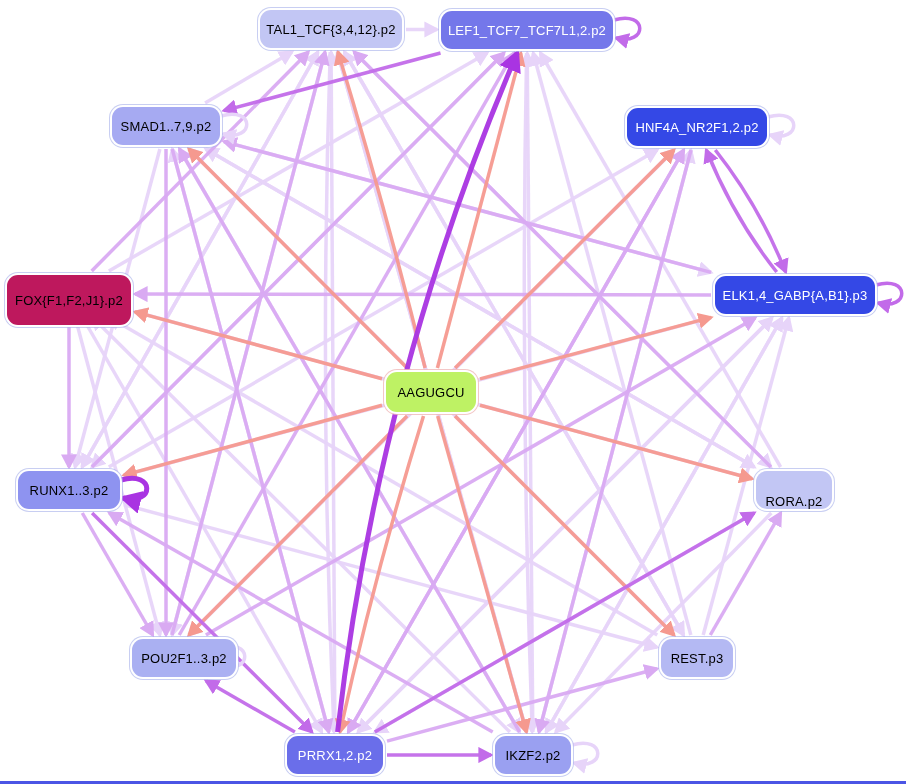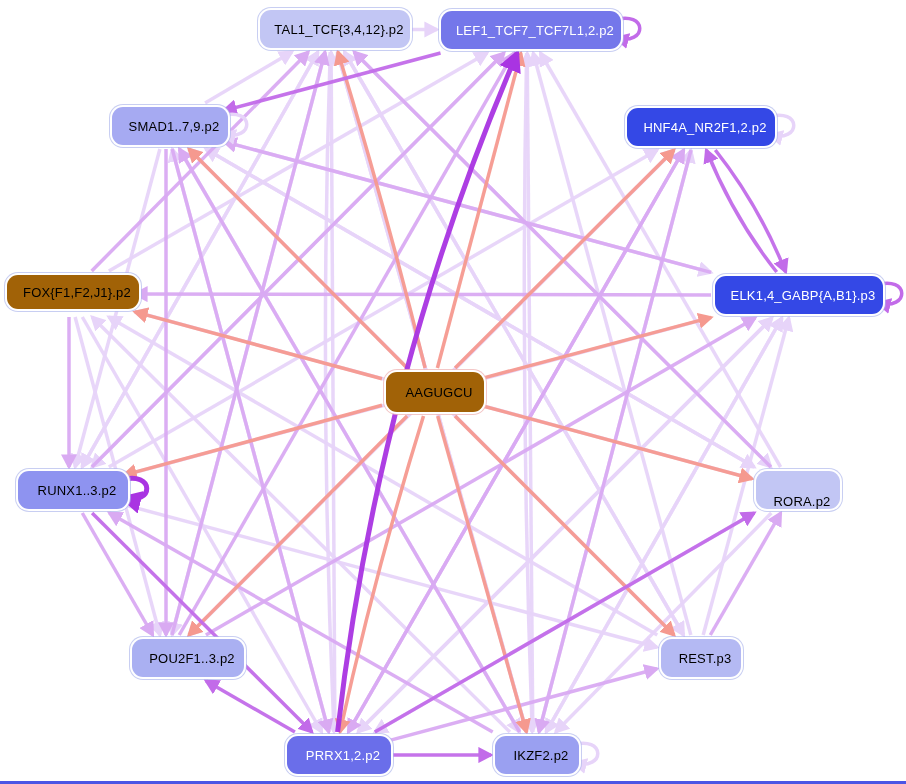--- a/index.html
+++ b/index.html
@@ -5,21 +5,21 @@
   html,body{margin:0;padding:0;background:#ffffff;}
   #network-canvas{
     position:relative;width:906px;height:784px;background:#ffffff;
     overflow:hidden;font-family:"Liberation Sans", sans-serif;
   }
   #edge-layer{position:absolute;left:0;top:0;}
   .node{
     position:absolute;display:flex;align-items:center;justify-content:center;
     border-radius:11px;font-size:13px;letter-spacing:.2px;white-space:nowrap;
     box-shadow:0 0 0 2px #ffffff,0 0 0 3px rgba(170,180,235,.65);
-    cursor:pointer;z-index:2;padding-left:8px;
+    cursor:pointer;z-index:2;
   }
   .node.mirna{box-shadow:0 0 0 2px #ffffff,0 0 0 3px rgba(240,185,185,.8);}
   .node-label{pointer-events:none;}
   #window-bottom-border{
     position:absolute;left:0;bottom:0;width:100%;height:3px;z-index:3;
   }
 </style>
 </head>
 <body>
 
@@ -138,27 +138,27 @@
       </div>
       <div class="node" style="left: 441px; top: 11px; width: 172px; height: 38px; background: rgb(116, 119, 234); color: rgb(255, 255, 255);">
         <span class="node-label">LEF1_TCF7_TCF7L1,2.p2</span>
       </div>
       <div class="node" style="left: 112px; top: 107px; width: 108px; height: 38px; background: rgb(166, 170, 242); color: rgb(0, 0, 0);">
         <span class="node-label">SMAD1..7,9.p2</span>
       </div>
       <div class="node" style="left: 627px; top: 108px; width: 140px; height: 38px; background: rgb(52, 72, 230); color: rgb(255, 255, 255);">
         <span class="node-label">HNF4A_NR2F1,2.p2</span>
       </div>
-      <div class="node" style="left: 7px; top: 275px; width: 124px; height: 34px; background: #a16207; color: rgb(0, 0, 0);">
+      <div class="node" style="left: 7px; top: 275px; width: 124px; height: 50px; background: #be185d; color: rgb(0, 0, 0);">
         <span class="node-label">FOX{F1,F2,J1}.p2</span>
       </div>
       <div class="node" style="left: 715px; top: 276px; width: 160px; height: 38px; background: rgb(52, 72, 230); color: rgb(255, 255, 255);">
         <span class="node-label">ELK1,4_GABP{A,B1}.p3</span>
       </div>
-      <div class="node mirna" style="left: 386px; top: 372px; width: 90px; height: 40px; background: #a16207; color: rgb(0, 0, 0);">
+      <div class="node mirna" style="left: 386px; top: 372px; width: 90px; height: 40px; background: #bef264; color: rgb(0, 0, 0);">
         <span class="node-label">AAGUGCU</span>
       </div>
       <div class="node" style="left: 18px; top: 471px; width: 102px; height: 38px; background: rgb(142, 147, 240); color: rgb(0, 0, 0);">
         <span class="node-label">RUNX1..3.p2</span>
       </div>
       <div class="node" style="left: 756px; top: 471px; width: 76px; height: 38px; background: rgb(194, 198, 244); color: rgb(0, 0, 0); align-items: flex-end;">
         <span class="node-label">RORA.p2</span>
       </div>
       <div class="node" style="left: 114px; top: 639px; width: 104px; height: 38px; background: rgb(170, 176, 242); color: rgb(0, 0, 0); margin-left: 18px;">
         <span class="node-label">POU2F1..3.p2</span>

